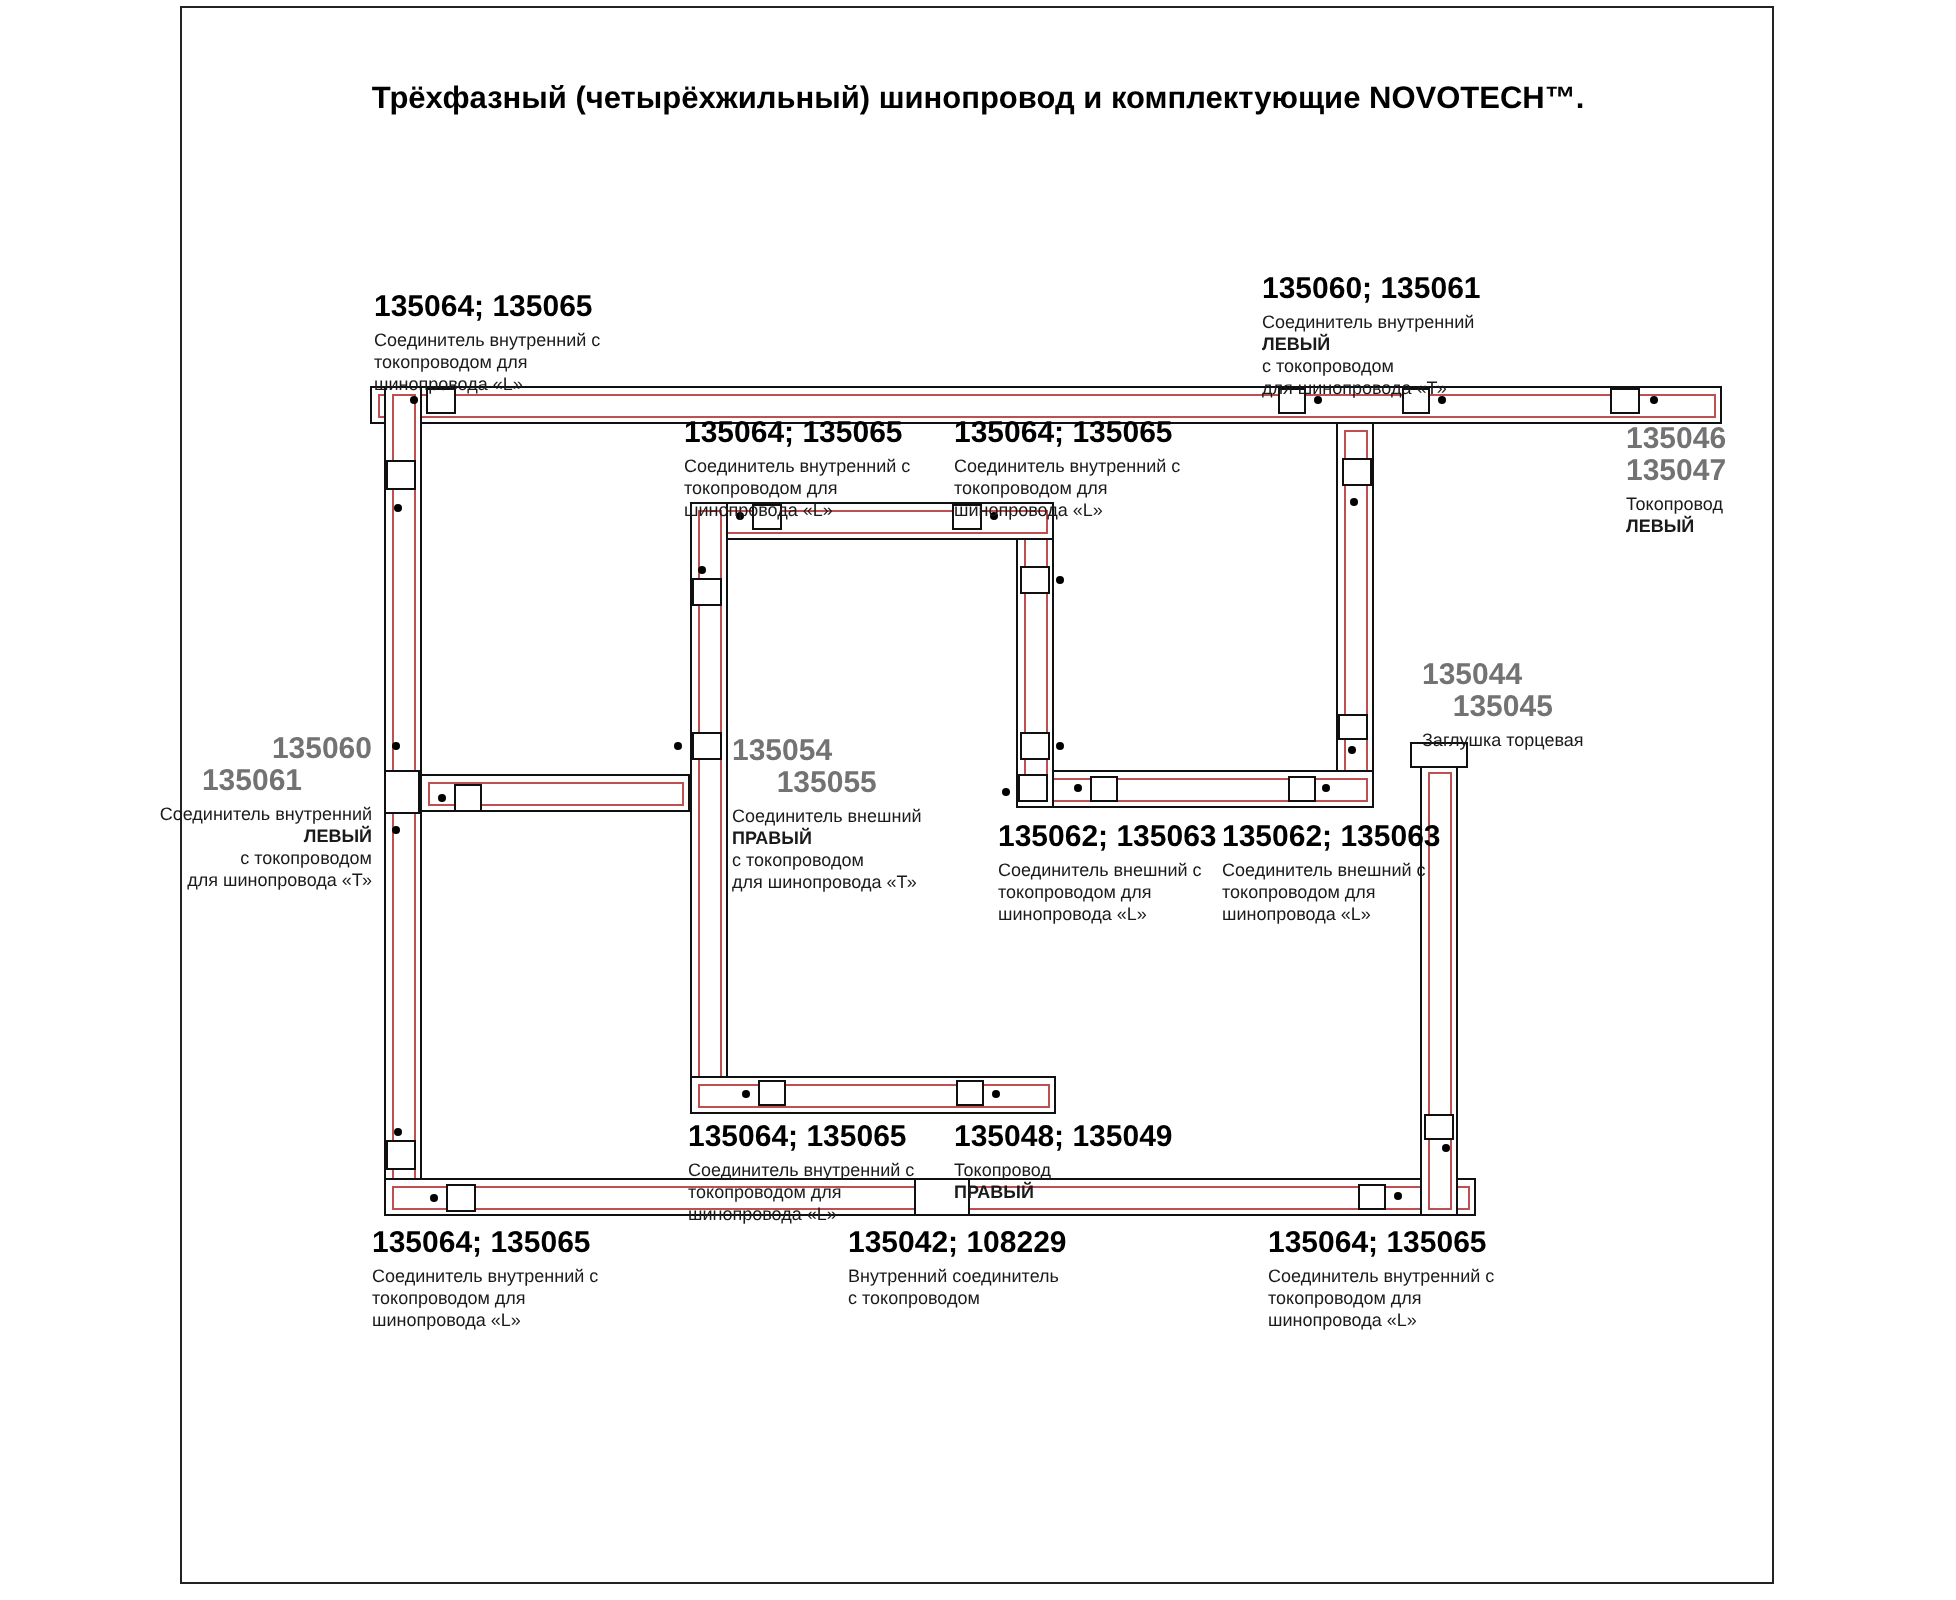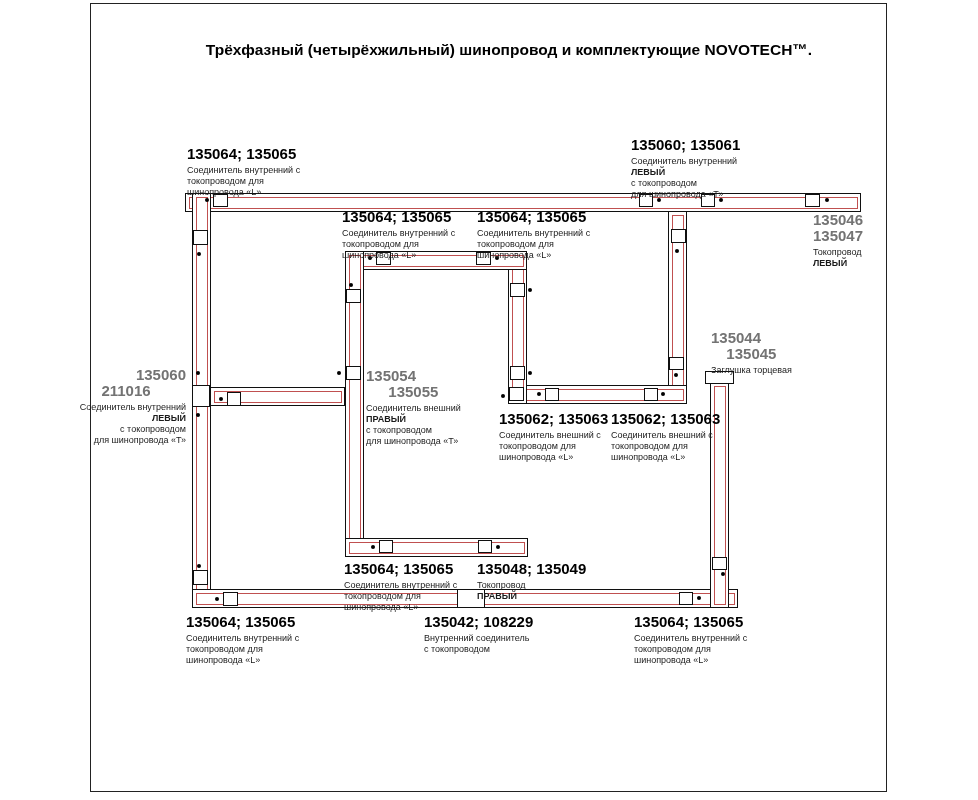--- a/index.html
+++ b/index.html
@@ -1,21 +1,21 @@
 <!DOCTYPE html>
 <html style="--track-red: #c05050;"><head>
 <meta charset="utf-8">
 <style>
   html,body{margin:0;padding:0;}
   body{
     width:978px;height:800px;position:relative;background:#fff;color:#000;
     font-family:"Liberation Sans",sans-serif;overflow:hidden;
   }
   .frame{position:absolute;left:90px;top:3px;width:797px;height:789px;border:1.5px solid #222;box-sizing:border-box;}
-  .title{position:absolute;left:90px;top:36px;width:798px;text-align:center;font-weight:bold;font-size:15.5px;line-height:28px;z-index:6;padding-left:20px;}
+  .title{position:absolute;left:90px;top:36px;width:798px;text-align:center;font-weight:bold;font-size:15.5px;line-height:28px;z-index:6;}
   .track{position:absolute;background:#fff;border:1.5px solid #101010;box-sizing:border-box;z-index:1;}
   .track::before{content:"";position:absolute;inset:2.5px;border:1px solid var(--track-red,#c05050);}
   .cap{position:absolute;background:#fff;border:1.5px solid #101010;box-sizing:border-box;z-index:3;}
   .conn{position:absolute;background:#fff;border:1.6px solid #101010;box-sizing:border-box;z-index:3;}
   .dot{position:absolute;width:4px;height:4px;background:#000;border-radius:50%;z-index:4;}
   .lbl{position:absolute;z-index:5;font-size:9px;line-height:11px;color:#1a1a1a;}
   .lbl .code{font-size:15px;font-weight:bold;line-height:16px;margin-bottom:3px;color:#000;}
   .lbl .code2{font-size:15px;font-weight:bold;line-height:16px;color:#737373;}
   .lbl .gap{margin-bottom:3px;text-align:center;}
   .lbl .b{font-weight:bold;}
@@ -132,21 +132,21 @@
 </div>
 
 <div class="lbl" style="left:711px;top:330px">
   <div class="code2">135044</div>
   <div class="code2 gap">135045</div>
   <div>Заглушка торцевая</div>
 </div>
 
 <div class="lbl r" style="left:66px;top:367px;width:120px">
   <div class="code2">135060</div>
-  <div class="code2 gap">211016</div>
+  <div class="code2 gap">135061</div>
   <div>Соединитель внутренний</div>
   <div class="b">ЛЕВЫЙ</div>
   <div>с токопроводом</div>
   <div>для шинопровода «Т»</div>
 </div>
 
 <div class="lbl" style="left:366px;top:368px">
   <div class="code2">135054</div>
   <div class="code2 gap">135055</div>
   <div>Соединитель внешний</div>

